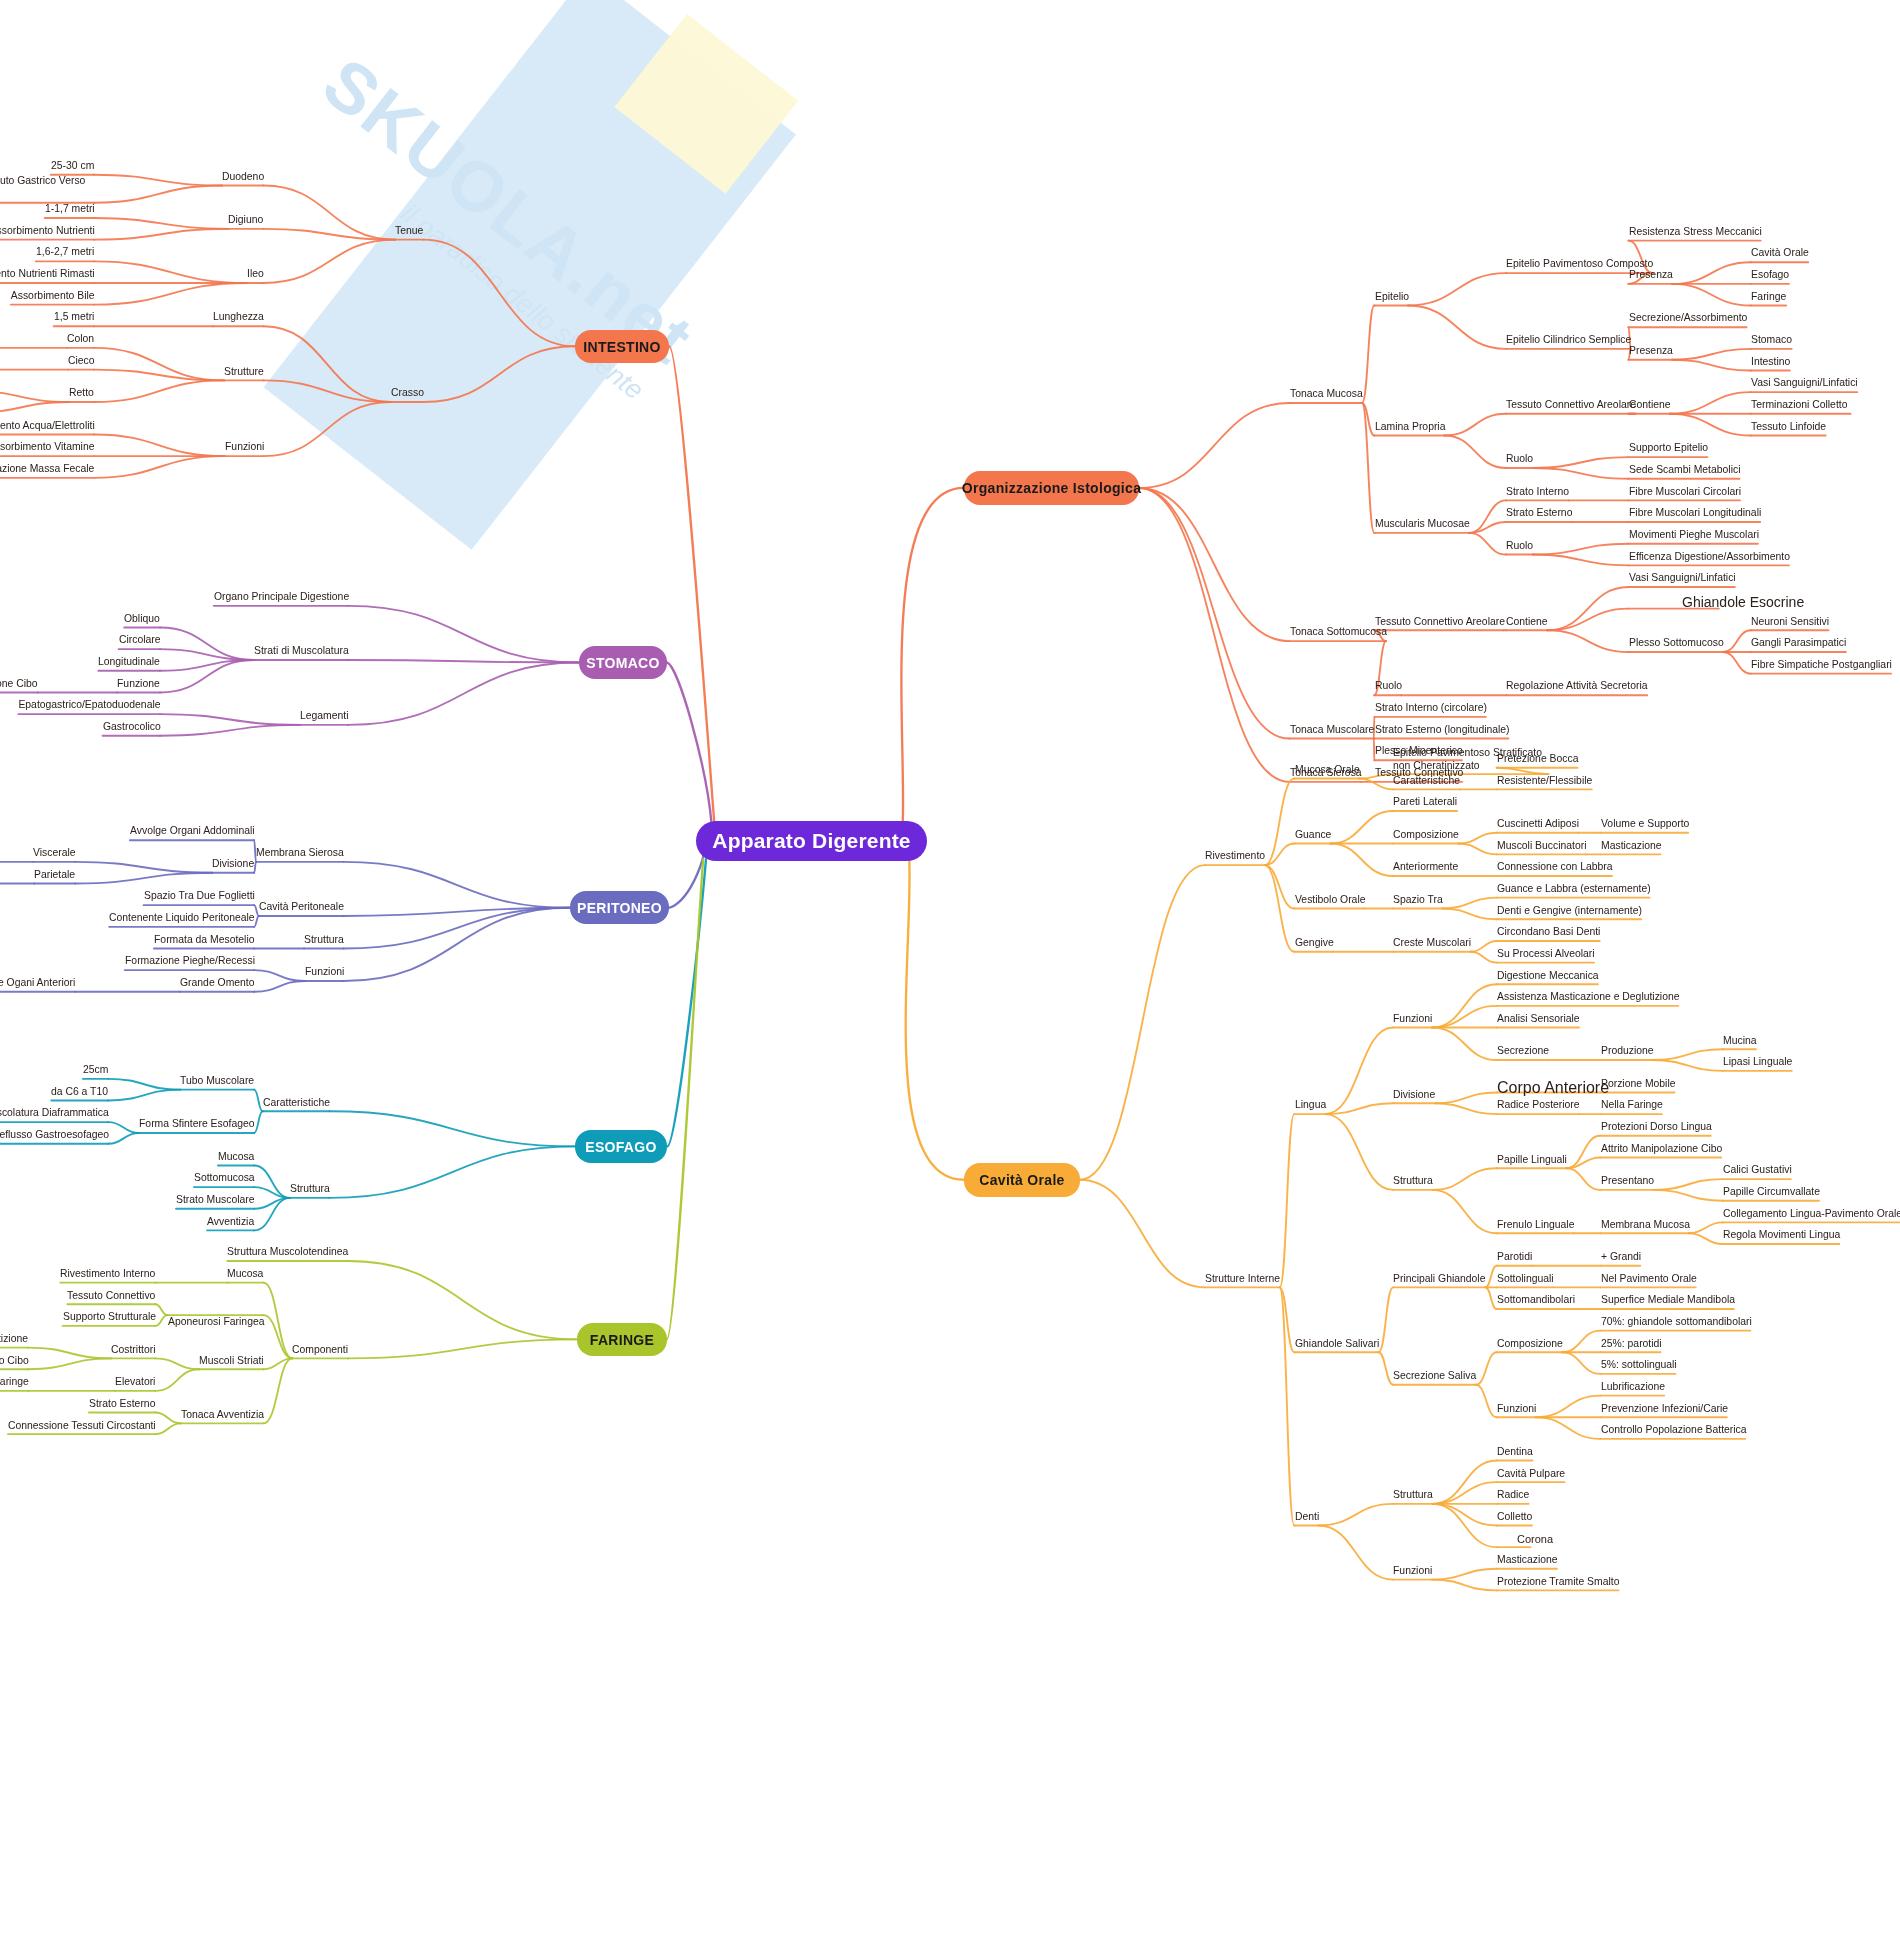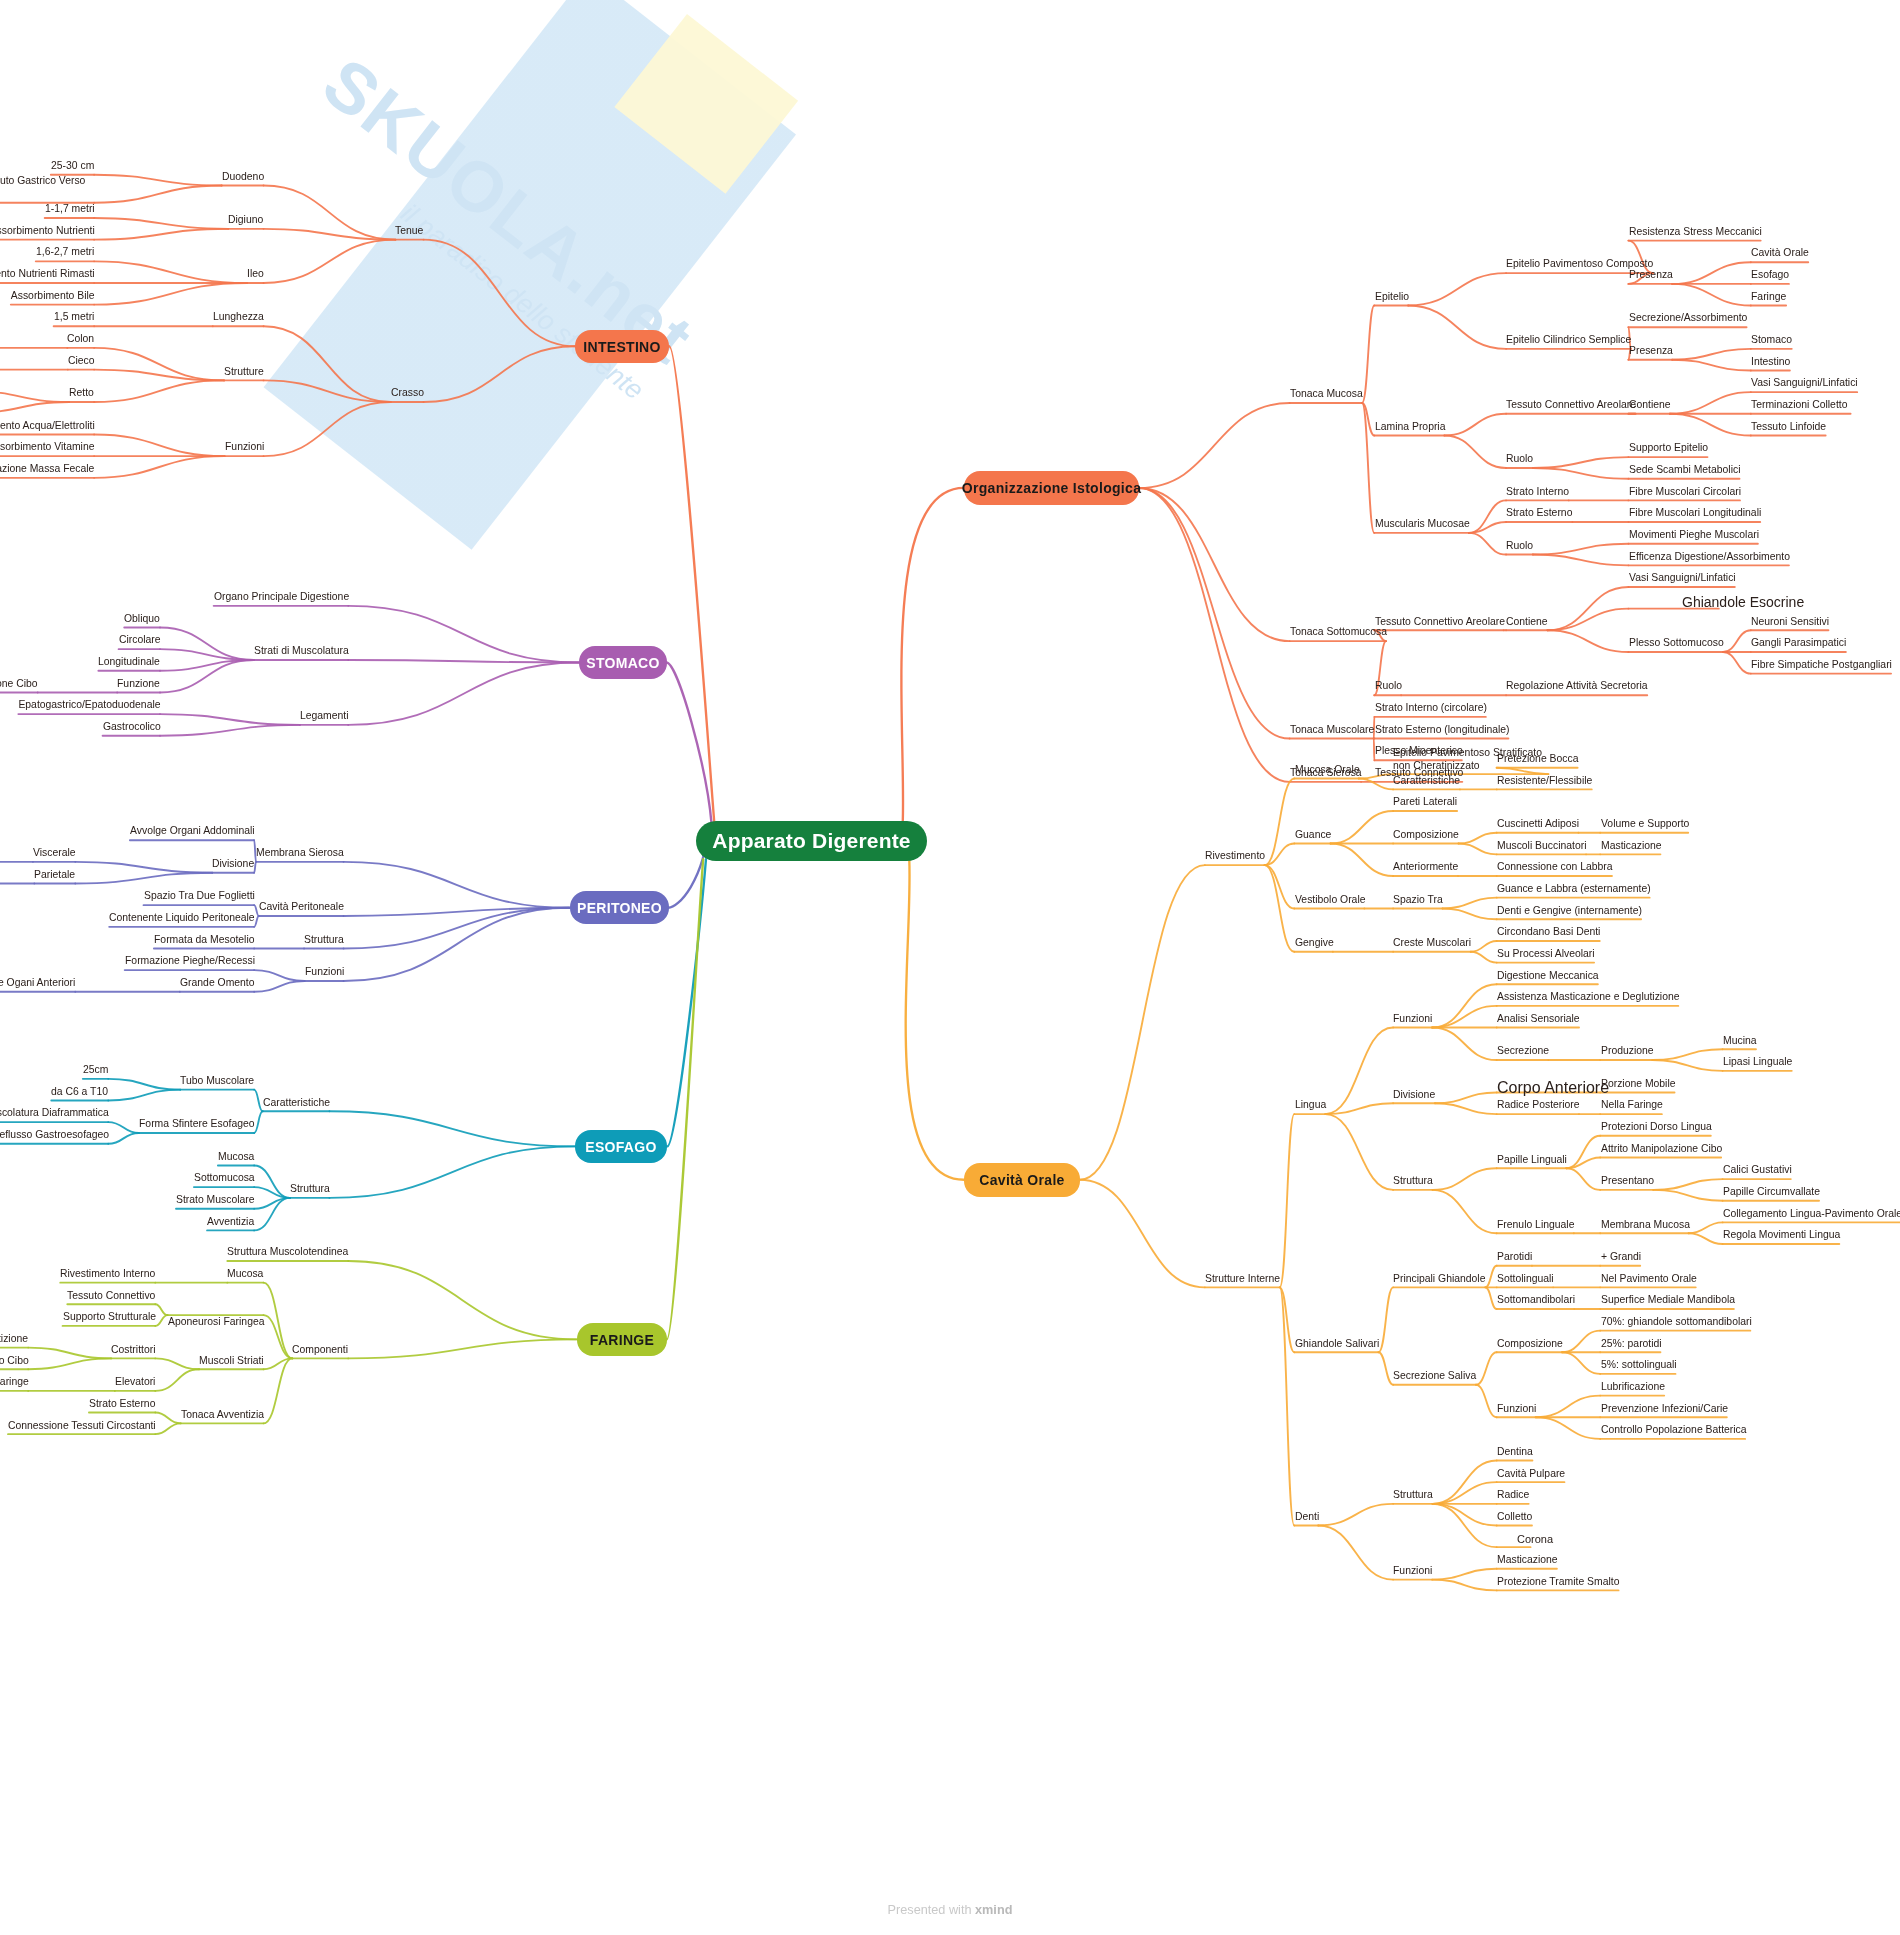--- a/index.html
+++ b/index.html
@@ -493,21 +493,21 @@
       <path d="M 2294 2506 C 2427 2506, 2427 2734.5, 2560 2734.5" fill="none" stroke="#f8ab36" stroke-width="4" stroke-linecap="round" opacity="0.9"></path>
       <path d="M 1518 1751 C 1508 1631, 1446 735, 1422 735" fill="none" stroke="#f4764c" stroke-width="5" stroke-linecap="round" opacity="0.95"></path>
       <path d="M 1512 1751 C 1502 1631, 1440 1407, 1416 1407" fill="none" stroke="#a85db0" stroke-width="5" stroke-linecap="round" opacity="0.95"></path>
       <path d="M 1506 1751 C 1496 1871, 1441.5 1928, 1420 1928" fill="none" stroke="#6a6cc0" stroke-width="5" stroke-linecap="round" opacity="0.95"></path>
       <path d="M 1500 1825 C 1490 1945, 1438.5 2435, 1418 2435" fill="none" stroke="#0e9cb8" stroke-width="5" stroke-linecap="round" opacity="0.95"></path>
       <path d="M 1494 1825 C 1484 1945, 1436.25 2845, 1417 2845" fill="none" stroke="#a8c62c" stroke-width="5" stroke-linecap="round" opacity="0.95"></path>
       <path d="M 1918 1749 C 1926 1549, 1868 1036, 2048 1036" fill="none" stroke="#f4764c" stroke-width="5" stroke-linecap="round" opacity="0.95"></path>
       <path d="M 1932 1827 C 1940 2027, 1868 2506, 2048 2506" fill="none" stroke="#f8ab36" stroke-width="5" stroke-linecap="round" opacity="0.95"></path>
     </svg>
 
-  <div class="root" id="root-node" style="left: 696px; top: 821px; width: 231px; height: 40px; background: #15803d; color: rgb(255, 255, 255);">Apparato Digerente</div>
+  <div class="root" id="root-node" style="left: 696px; top: 821px; width: 231px; height: 40px; background: #6d28d9; color: rgb(255, 255, 255);">Apparato Digerente</div>
 
   <div class="branch" id="b_intestino" style="left: 575px; top: 330px; width: 94px; height: 33px; background: rgb(244, 118, 76); color: rgb(26, 26, 26);">INTESTINO</div>
   <div class="branch" id="b_stomaco" style="left: 579px; top: 646px; width: 88px; height: 33px; background: rgb(168, 93, 176); color: rgb(255, 255, 255);">STOMACO</div>
   <div class="branch" id="b_peritoneo" style="left: 570px; top: 891px; width: 99px; height: 33px; background: rgb(106, 108, 192); color: rgb(255, 255, 255);">PERITONEO</div>
   <div class="branch" id="b_esofago" style="left: 575px; top: 1130px; width: 92px; height: 33px; background: rgb(14, 156, 184); color: rgb(255, 255, 255);">ESOFAGO</div>
   <div class="branch" id="b_faringe" style="left: 577px; top: 1323px; width: 90px; height: 33px; background: rgb(168, 198, 44); color: rgb(26, 26, 26);">FARINGE</div>
   <div class="branch" id="b_istologica" style="left: 964px; top: 471px; width: 175px; height: 34px; background: rgb(244, 118, 76); color: rgb(26, 26, 26);">Organizzazione Istologica</div>
   <div class="branch" id="b_orale" style="left: 964px; top: 1163px; width: 116px; height: 34px; background: rgb(248, 171, 54); color: rgb(26, 26, 26);">Cavità Orale</div>
 
   <div id="subnodes">
@@ -703,17 +703,14 @@
       <div class="node" style="left: 1497px; top: 1446px; font-size: 10.4px;">Dentina</div>
       <div class="node" style="left: 1497px; top: 1468px; font-size: 10.4px;">Cavità Pulpare</div>
       <div class="node" style="left: 1497px; top: 1489px; font-size: 10.4px;">Radice</div>
       <div class="node" style="left: 1497px; top: 1511px; font-size: 10.4px;">Colletto</div>
       <div class="node" style="left: 1497px; top: 1533px; font-size: 11px; margin-left: 20px;">Corona</div>
       <div class="node" style="left: 1393px; top: 1565px; font-size: 10.4px;">Funzioni</div>
       <div class="node" style="left: 1497px; top: 1554px; font-size: 10.4px;">Masticazione</div>
       <div class="node" style="left: 1497px; top: 1576px; font-size: 10.4px;">Protezione Tramite Smalto</div>
     </div>
 
-  <div class="footer">
-    <span>Presented with </span><b>xmind</b>
-  </div>
 </div>
 
 
 </body></html>

